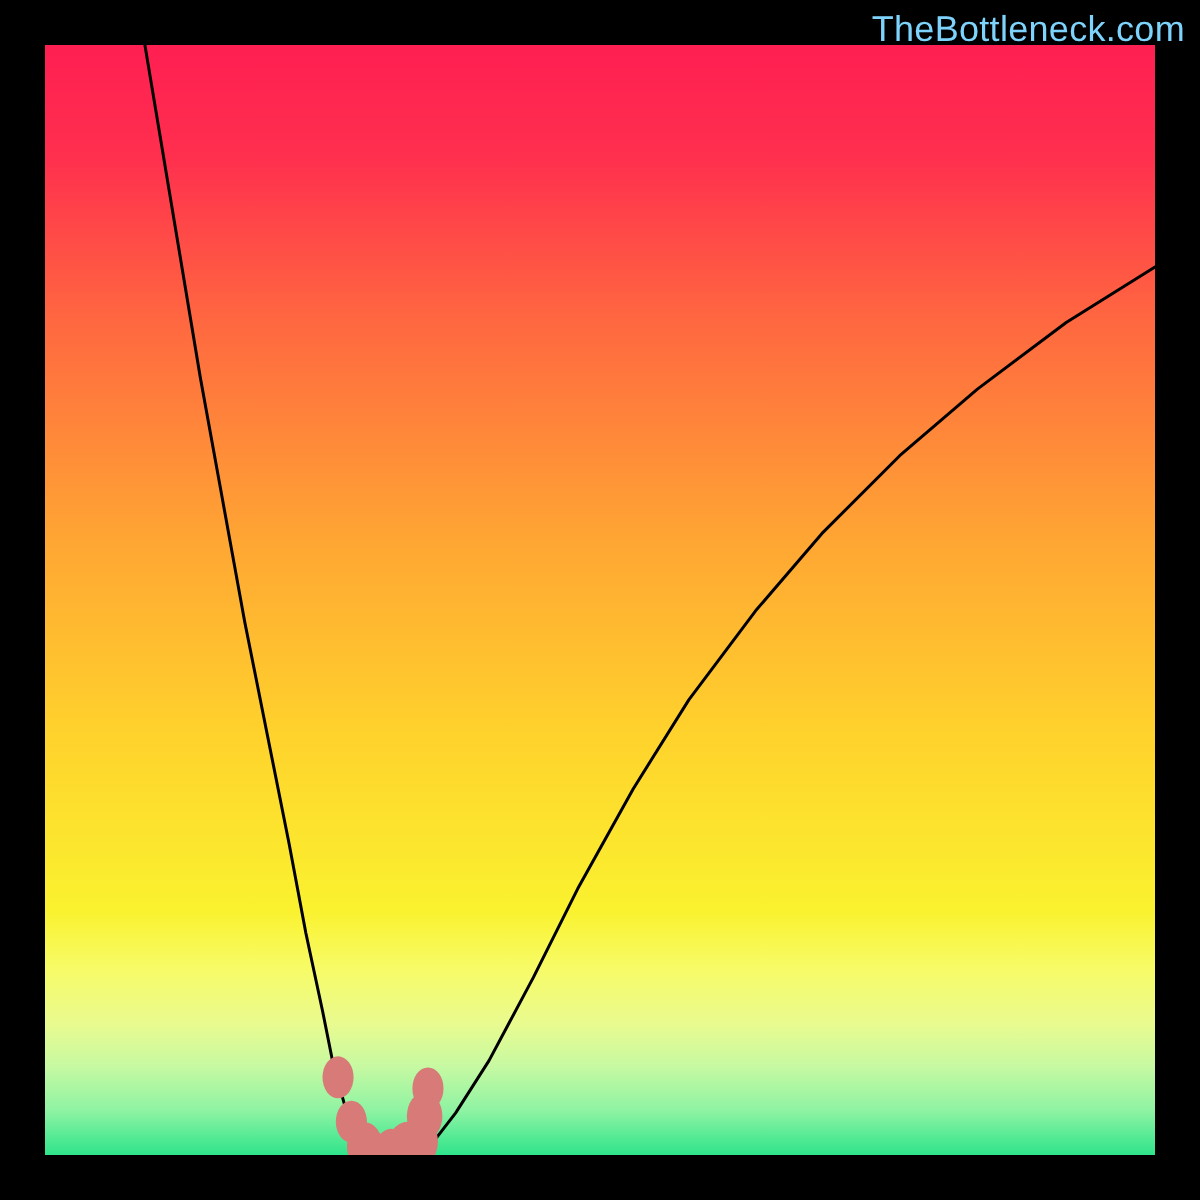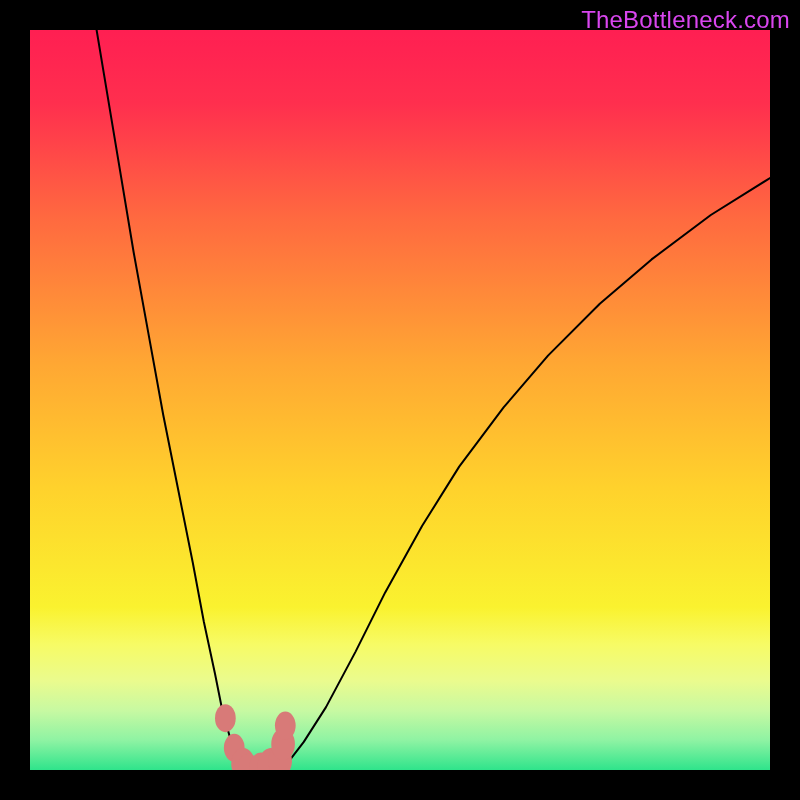--- a/index.html
+++ b/index.html
@@ -35,21 +35,21 @@
     inset: 0;
   }
   .scatter-layer {
     position: absolute;
     inset: 0;
   }
   .watermark {
     position: absolute;
     top: 6px;
     right: 10px;
-    color: #d946ef;
+    color: #7dd3fc;
     font-size: 24px;
     font-weight: 400;
     letter-spacing: 0.2px;
     user-select: none;
   }
 </style>
 </head>
 <body>
 
 <div class="frame">

